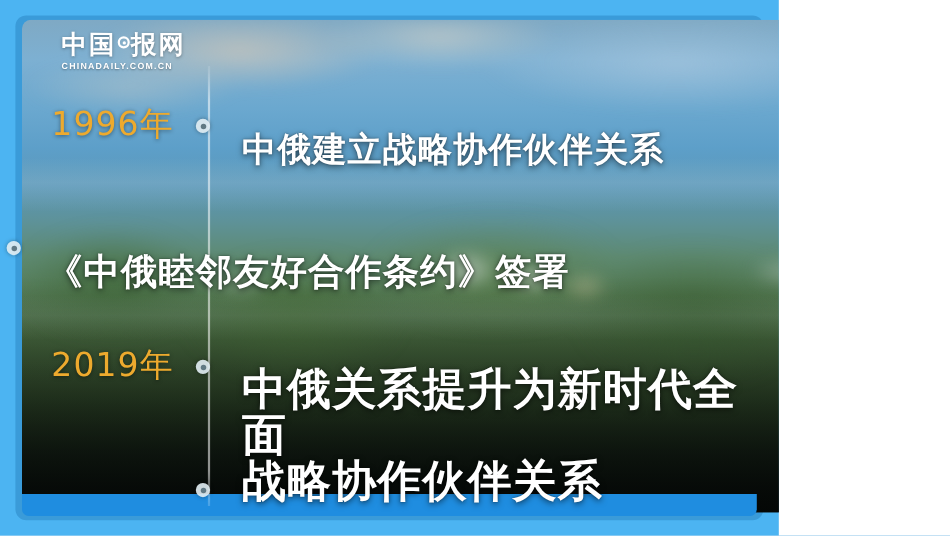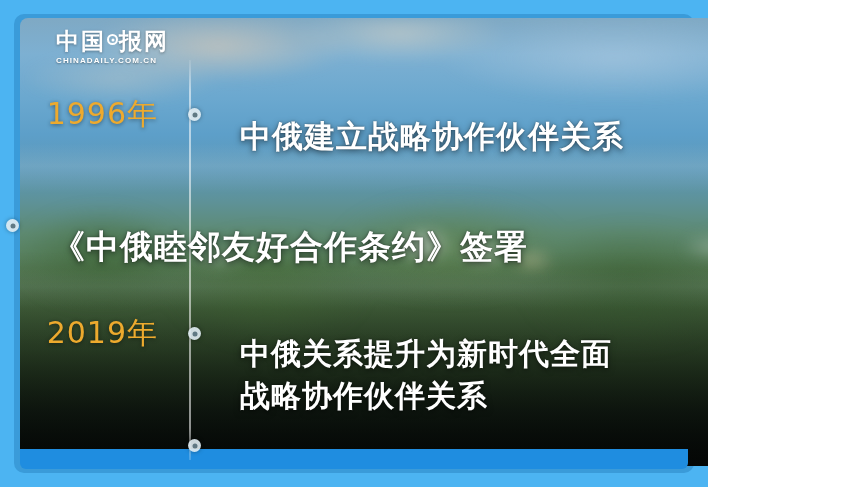--- a/index.html
+++ b/index.html
@@ -153,21 +153,21 @@
       rgba(255,255,255,.10) 0%,
       rgba(255,255,255,.55) 8%,
       rgba(255,255,255,.55) 92%,
       rgba(255,255,255,.18) 100%);
   }
 
   
   .row {
     position:absolute;
     left:0; right:16px;
-    display:flex; align-items:flex-start;gap:10px;
+    display:flex; align-items:flex-start;
   }
   .row-1 { top:94px; }
   .row-2 { top:205px; }
   .row-3 { top:313px; }
 
   .year {
     width:172px;
     padding-right:14px;
     text-align:right;
     font-family:"DejaVu Sans", sans-serif;
@@ -210,21 +210,21 @@
     font-size:31px;
     font-weight:bold;
     color:#ffffff;
     line-height:44px;
     letter-spacing:1px;
     text-shadow:0 2px 6px rgba(0,0,0,.55), 0 0 2px rgba(0,0,0,.4);
     white-space:pre-line;
     margin-top:20px;
   }
   .row-2 .event { font-size:33px; padding-left:8px; }
-  .row-3 .event { font-size:30px; line-height:42px; }
+  .row-3 .event { font-size:40px; line-height:42px; }
 
   
   .row-end { top:425px; }
   .row-end .year { color:transparent; }
 </style>
 </head>
 <body>
 
 <div class="frame">
 

